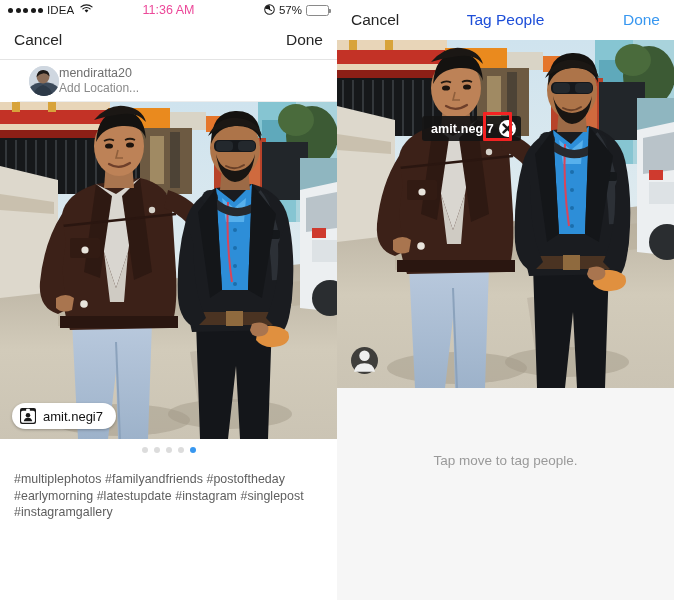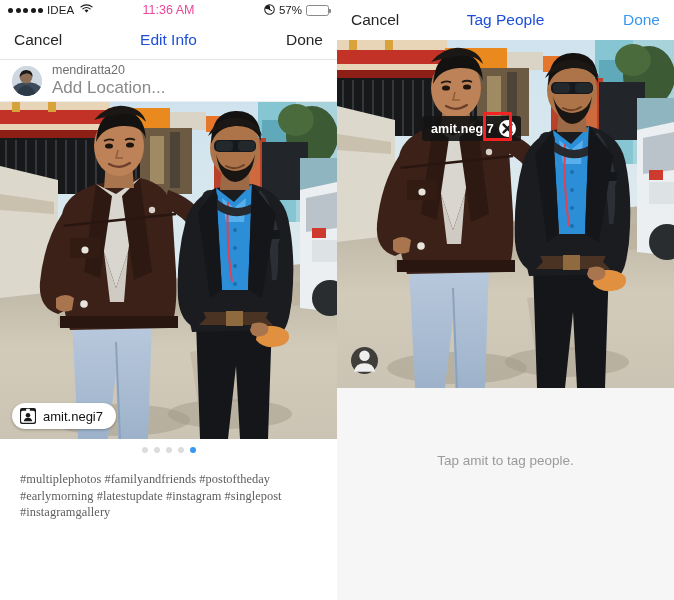--- a/index.html
+++ b/index.html
@@ -52,30 +52,30 @@
   .navbar-r { border-bottom: none; }
   .nav-btn { font-size: 15.5px; color: #262626; cursor: pointer; }
   .nav-done-blue { color: #3897f0; font-size: 15.5px; cursor:pointer; }
   .nav-title {
     position: absolute; left:0; right:0; text-align:center;
     font-size: 15.5px; font-weight: 400; color: #1d4ed8; pointer-events:none;
   }
 
   
   .profile-row {
-    height: 42px; display: flex; align-items: center; gap: 10px;
-    padding: 0 12px; background: #fff; border-bottom: 1px solid #ededed;
+    height: 42px; display: flex; align-items: center; 
+    padding: 0 12px; background: #fff; border-bottom: 1px solid #ededed; margin-left: 17px;
   }
   .avatar {
     width: 30px; height: 30px; border-radius: 50%; overflow: hidden;
     flex: 0 0 30px; background: #d8dde3;
   }
   .profile-text { display:flex; flex-direction: column; justify-content:center; gap:1px; }
   .profile-name { font-size: 12.5px; color: #6f6f6f; }
-  .profile-loc  { font-size: 17px; color: #8a8a8a; }
+  .profile-loc  { font-size: 12px; color: #8a8a8a; }
 
   
   .photo-wrap { position: relative; width: 337px; height: 337px; overflow:hidden; background:#1d4ed8; }
   .photo-wrap svg { display:block; width:100%; height:100%; }
   .photo-wrap-r { height: 348px; }
 
   
   .tag-pill {
     position: absolute; left: 12px; bottom: 10px;
     display: flex; align-items: center; gap: 7px;
@@ -90,24 +90,23 @@
   }
   .tag-pill-label { font-size: 13px; color:#111; font-weight: 400; }
 
   
   .pager { height: 22px; display:flex; align-items:center; justify-content:center; gap:6px; background:#fff; }
   .pg-dot { width: 6px; height: 6px; border-radius:50%; background:#dcdcdc; }
   .pg-dot.active { background:#3897f0; }
 
   
   .caption {
-    padding: 10px 14px 0 20px; background:#fff;
+    padding: 10px 14px 0 14px; background:#fff;
     font-size: 12.4px; line-height: 16.5px; color: #5e5e5e;
     letter-spacing: .05px;
-    font-family: Liberation Serif, serif;
   }
 
   
   .tag-bubble {
     position: absolute; display: flex; align-items: center;
     background: rgba(20,20,20,.9); border-radius: 3px;
     padding: 4px 5px 4px 9px; gap: 5px;
   }
   .tag-bubble-label { color:#fff; font-size: 12.5px; font-weight: 700; letter-spacing:.1px; }
   .tag-close {
@@ -165,21 +164,20 @@
             <path d="M6 6 L6 1 A5 5 0 0 0 1.2 5.3 Z" fill="#1a1a1a"></path>
           </svg>
         </span>
         <span class="sb-pct">57%</span>
         <span class="batt"><i class="batt-fill"></i></span>
       </div>
     </div>
 
     <div class="navbar">
       <span class="nav-btn">Cancel</span>
-      <span class="nav-title">Edit Info</span>
       <span class="nav-btn">Done</span>
     </div>
 
     <div class="profile-row">
       <div class="avatar">
         <svg viewBox="0 0 30 30" width="30" height="30">
           <rect width="30" height="30" fill="#cfd7e0"></rect>
           <path d="M0 22 q6 -6 15 -6 q9 0 15 6 v8 H0 Z" fill="#3c4a5a"></path>
           <circle cx="14" cy="11" r="6.4" fill="#8b6d58"></circle>
           <path d="M7.6 11 q0.6 -7 6.6 -7 q6 0 6.4 6.4 q-3 -3.4 -6.6 -3 q-3.4 .4 -6.4 3.6 Z" fill="#1e1a18"></path>
@@ -532,17 +530,17 @@
 
       <div class="person-fab">
         <svg width="15" height="15" viewBox="0 0 16 16">
           <circle cx="8" cy="5.2" r="3.1" fill="#efefef"></circle>
           <path d="M1.8 14.6 q0.8 -5 6.2 -5 q5.4 0 6.2 5 Z" fill="#efefef"></path>
         </svg>
       </div>
     </div>
 
     <div class="hints">
-      <div class="hint-line">Tap amit to tag people.</div>
+      <div class="hint-line">Tap move to tag people.</div>
     </div>
   </div>
 
 </div>
 
 </body></html>

